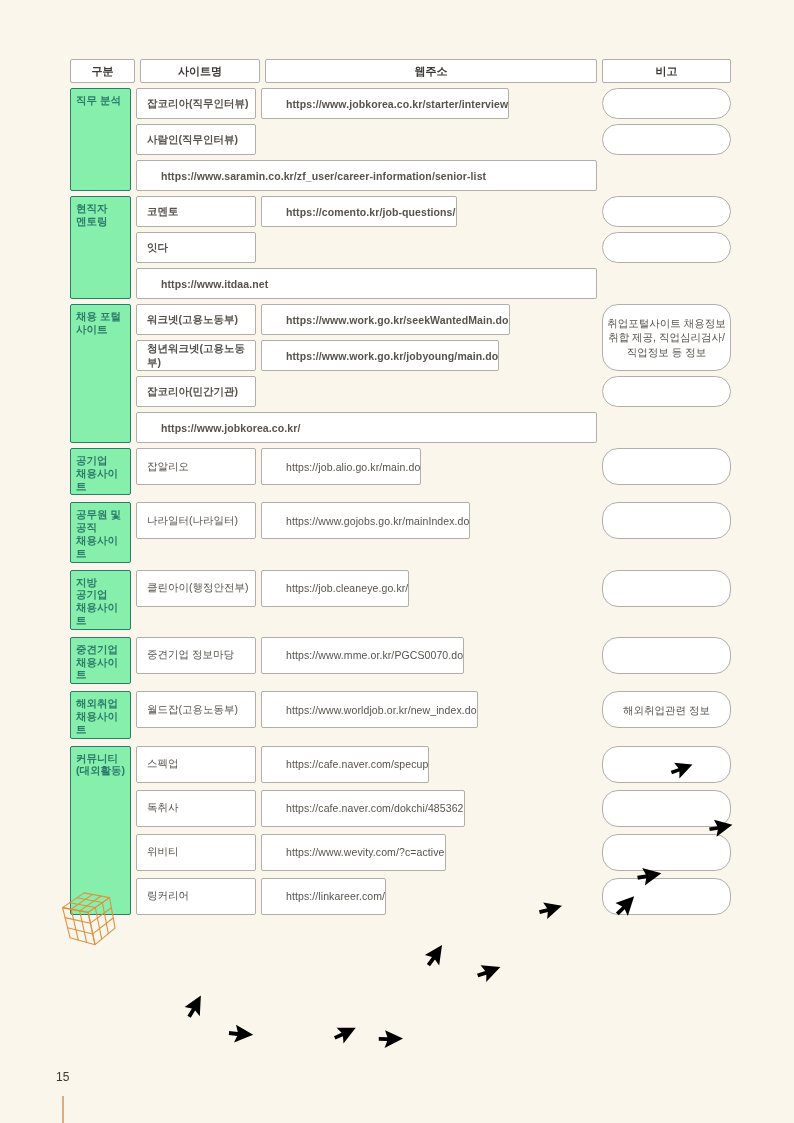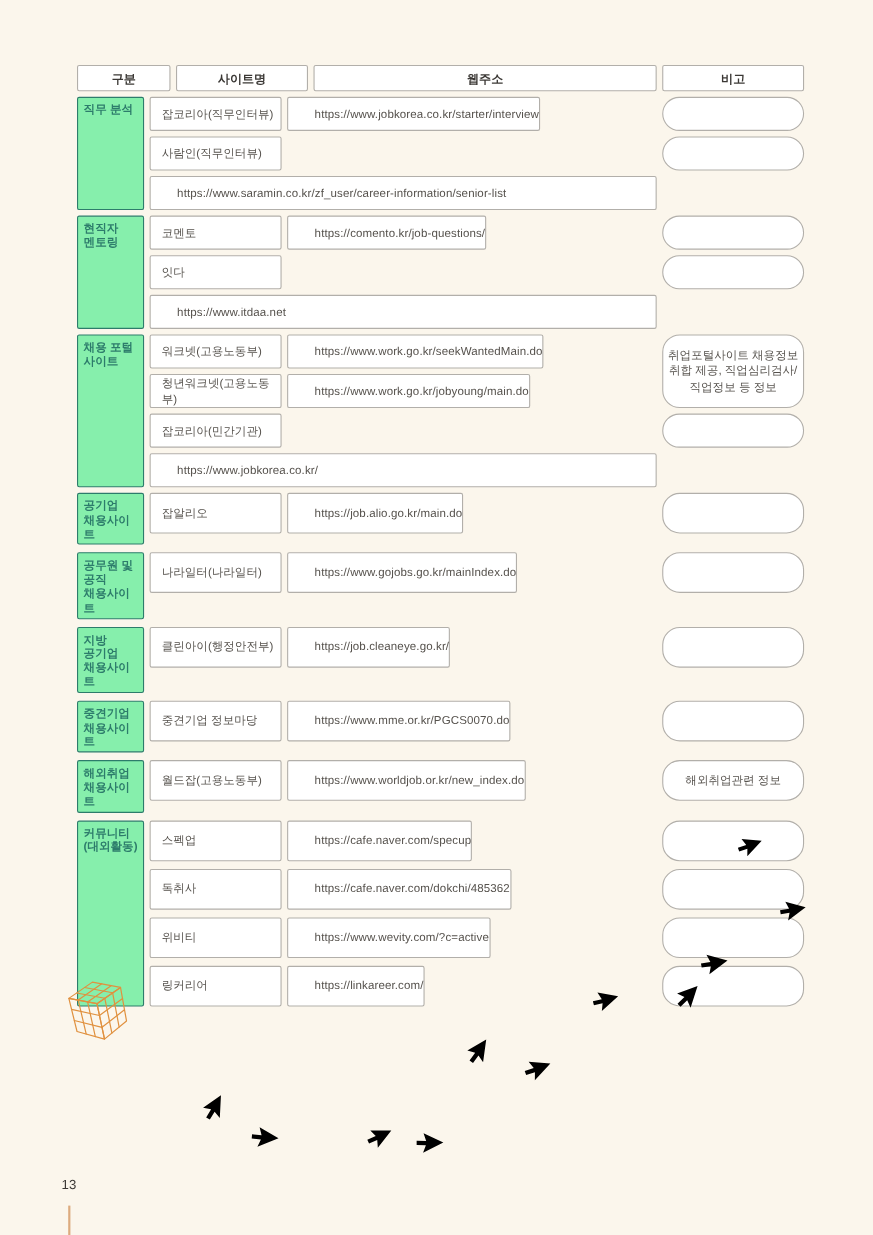--- a/index.html
+++ b/index.html
@@ -13,21 +13,21 @@
   .page { position:absolute; inset:0; }
 
   
   .site-table { position:absolute; left:70px; top:59px; width:661px; }
   .hdr-row { display:flex; gap:5px; height:24px; margin-bottom:5px; }
   .hcell {
     border:1px solid #b2afaa; background:#fff; border-radius:2px;
     display:flex; align-items:center; justify-content:center;
     font-size:11px; font-weight:bold; color:#3b3835;
   }
-  .w-cat  { width:85px;  flex:none; }
+  .w-cat  { width:65px;  flex:none; }
   .w-site { width:120px; flex:none; }
   .w-url  { flex:1; }
   .w-note { width:129px; flex:none; }
 
   .group { display:flex; gap:5px; align-items:stretch; }
   .gap5 { margin-bottom:5px; }
   .gap7 { margin-bottom:7px; }
   .cat-cell {
     width:61px; flex:none;
     border:1px solid #2d7c6b; border-radius:2px; background:#86efac;
@@ -42,21 +42,21 @@
     border:1px solid #b2afaa; border-radius:2px; background:#fff;
     display:flex; align-items:center;
     font-size:10.5px; color:#56524d;
   }
   .site-cell { width:120px; flex:none; padding-left:10px; }
   .url-cell  { flex:1; padding-left:24px; letter-spacing:0.1px;text-align:center; }
   .notes-col { width:129px; flex:none; display:flex; flex-direction:column; }
   .notes-col.g5 > .cell { margin-bottom:5px; } .notes-col.g5 > .cell:last-child { margin-bottom:0; }
   .notes-col.g7 > .cell { margin-bottom:7px; } .notes-col.g7 > .cell:last-child { margin-bottom:0; }
   .note-cell { justify-content:center; text-align:center; white-space:pre-line; line-height:1.35; padding:2px 4px;border-radius:16px; }
-  .r31 { height:31px; flex:none; }
+  .r31 { height:31px; flex:none;font-weight:bold; }
   .r37 { height:37px; flex:none; }
   .r67 { height:67px; flex:none; }
 
   
   .page-number { position:absolute; left:56px; top:1070px; font-size:12px; color:#3b3835; }
   .footer-rule { position:absolute; left:62px; top:1096px; width:2px; height:27px; background:#dcab7e; }
 
   
   .deco { position:absolute; pointer-events:none; }
   .arrow { position:absolute; }
@@ -297,16 +297,16 @@
         <line x1="22" y1="20.7" x2="22.3" y2="53"></line>
       <line x1="6.3" y1="24.3" x2="30" y2="35"></line>
         <line x1="6.7" y1="34.7" x2="30" y2="46"></line>
       <line x1="38" y1="20.7" x2="37.7" y2="53"></line>
         <line x1="46" y1="17.3" x2="45.3" y2="49"></line>
       <line x1="30" y1="35" x2="53.7" y2="24.3"></line>
         <line x1="30" y1="46" x2="53.3" y2="34.7"></line>
     </g>
   </svg>
 
-  <div class="page-number">13</div>
+  <div class="page-number">15</div>
   <div class="footer-rule"></div>
 
 </div>
 
 </body></html>

